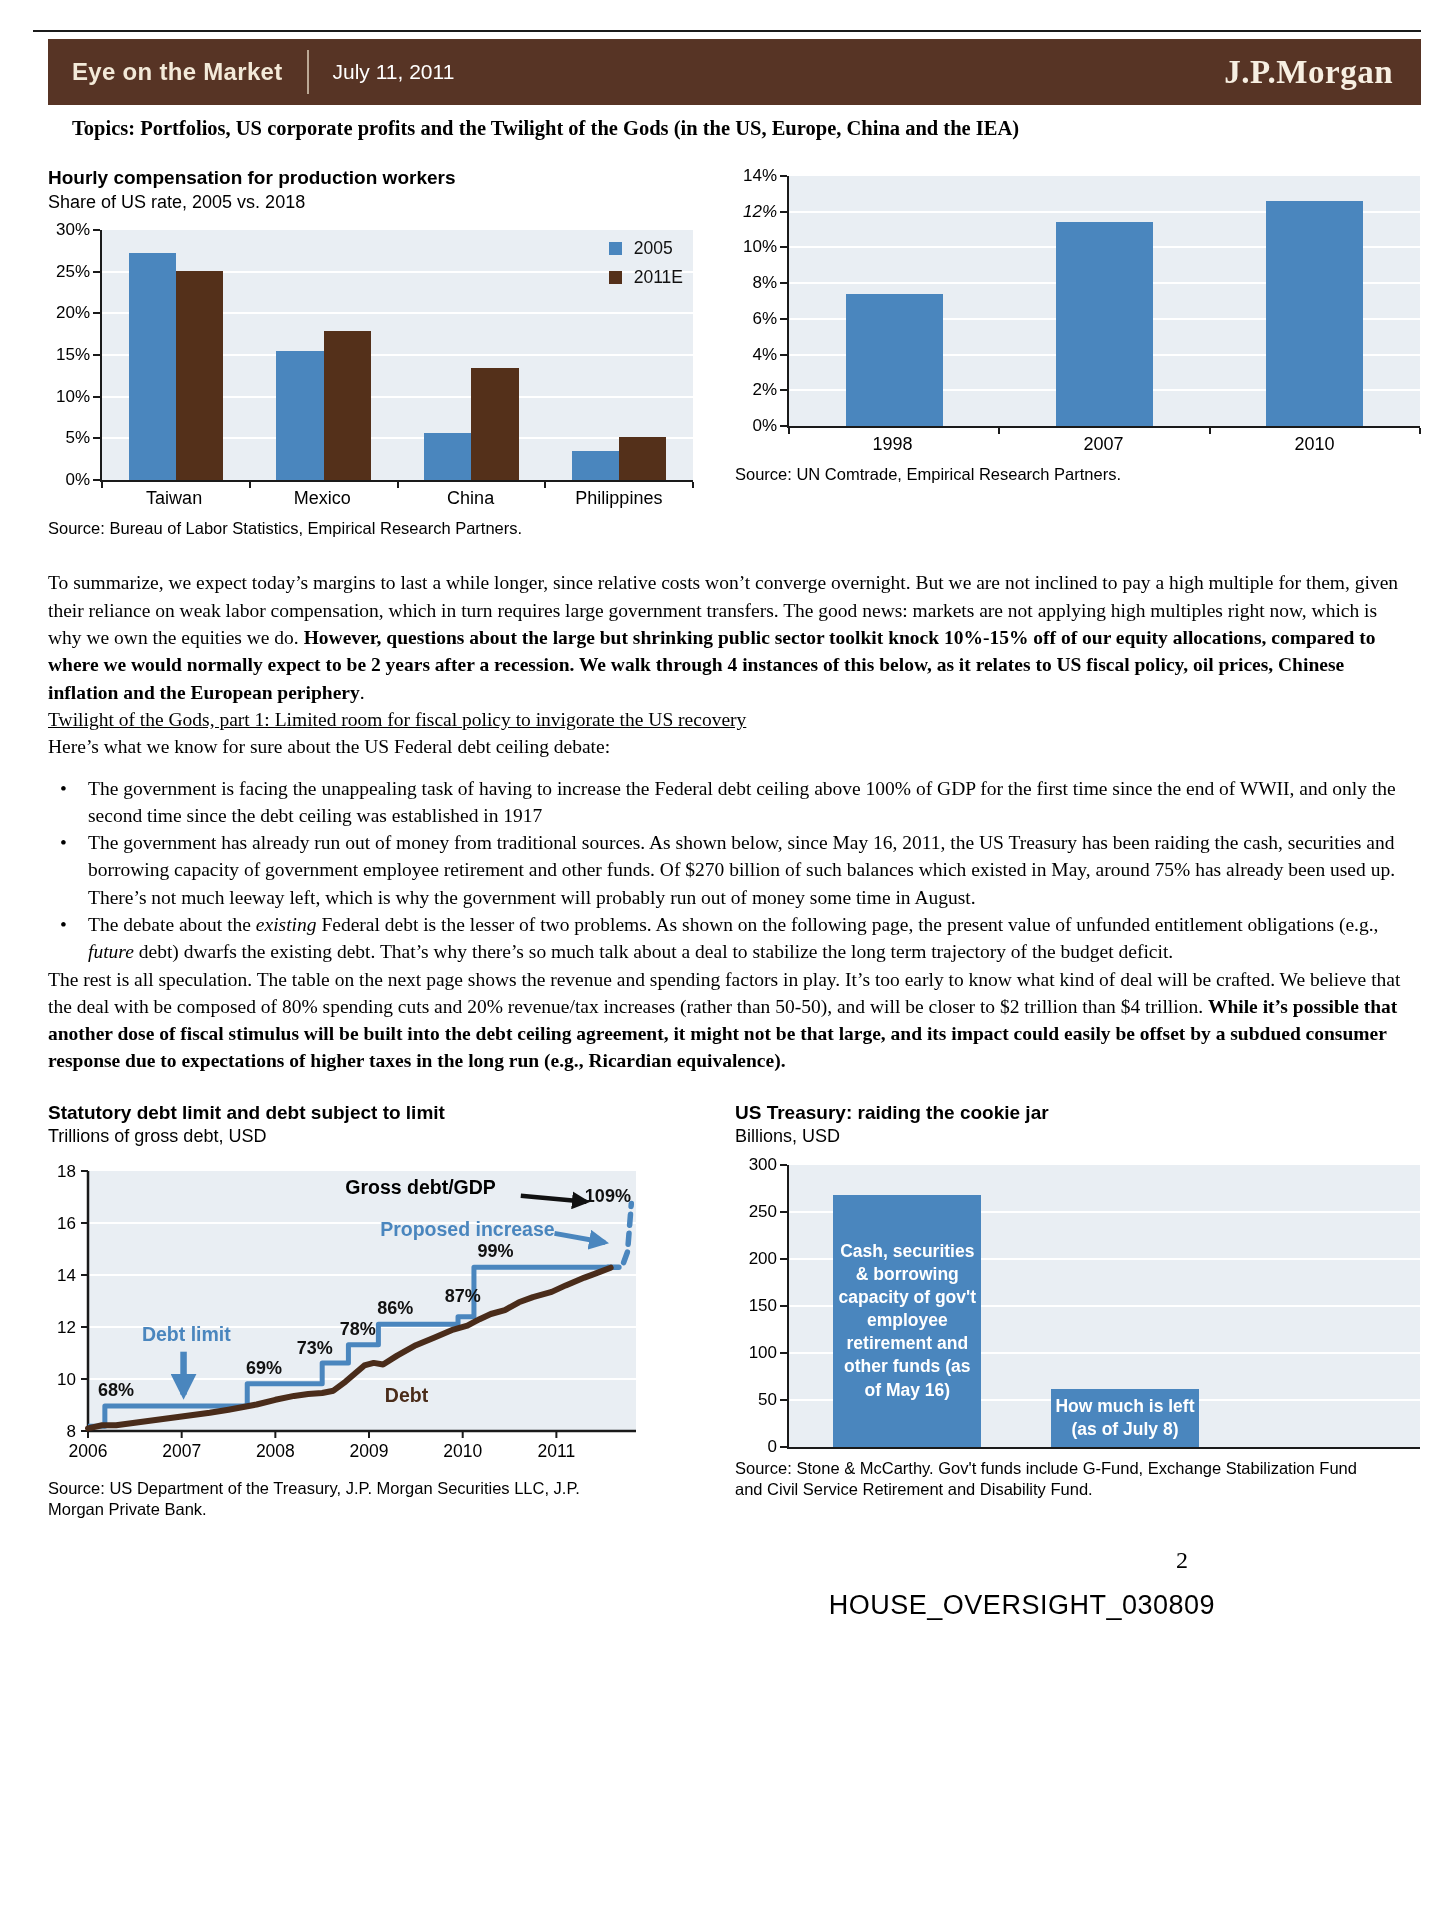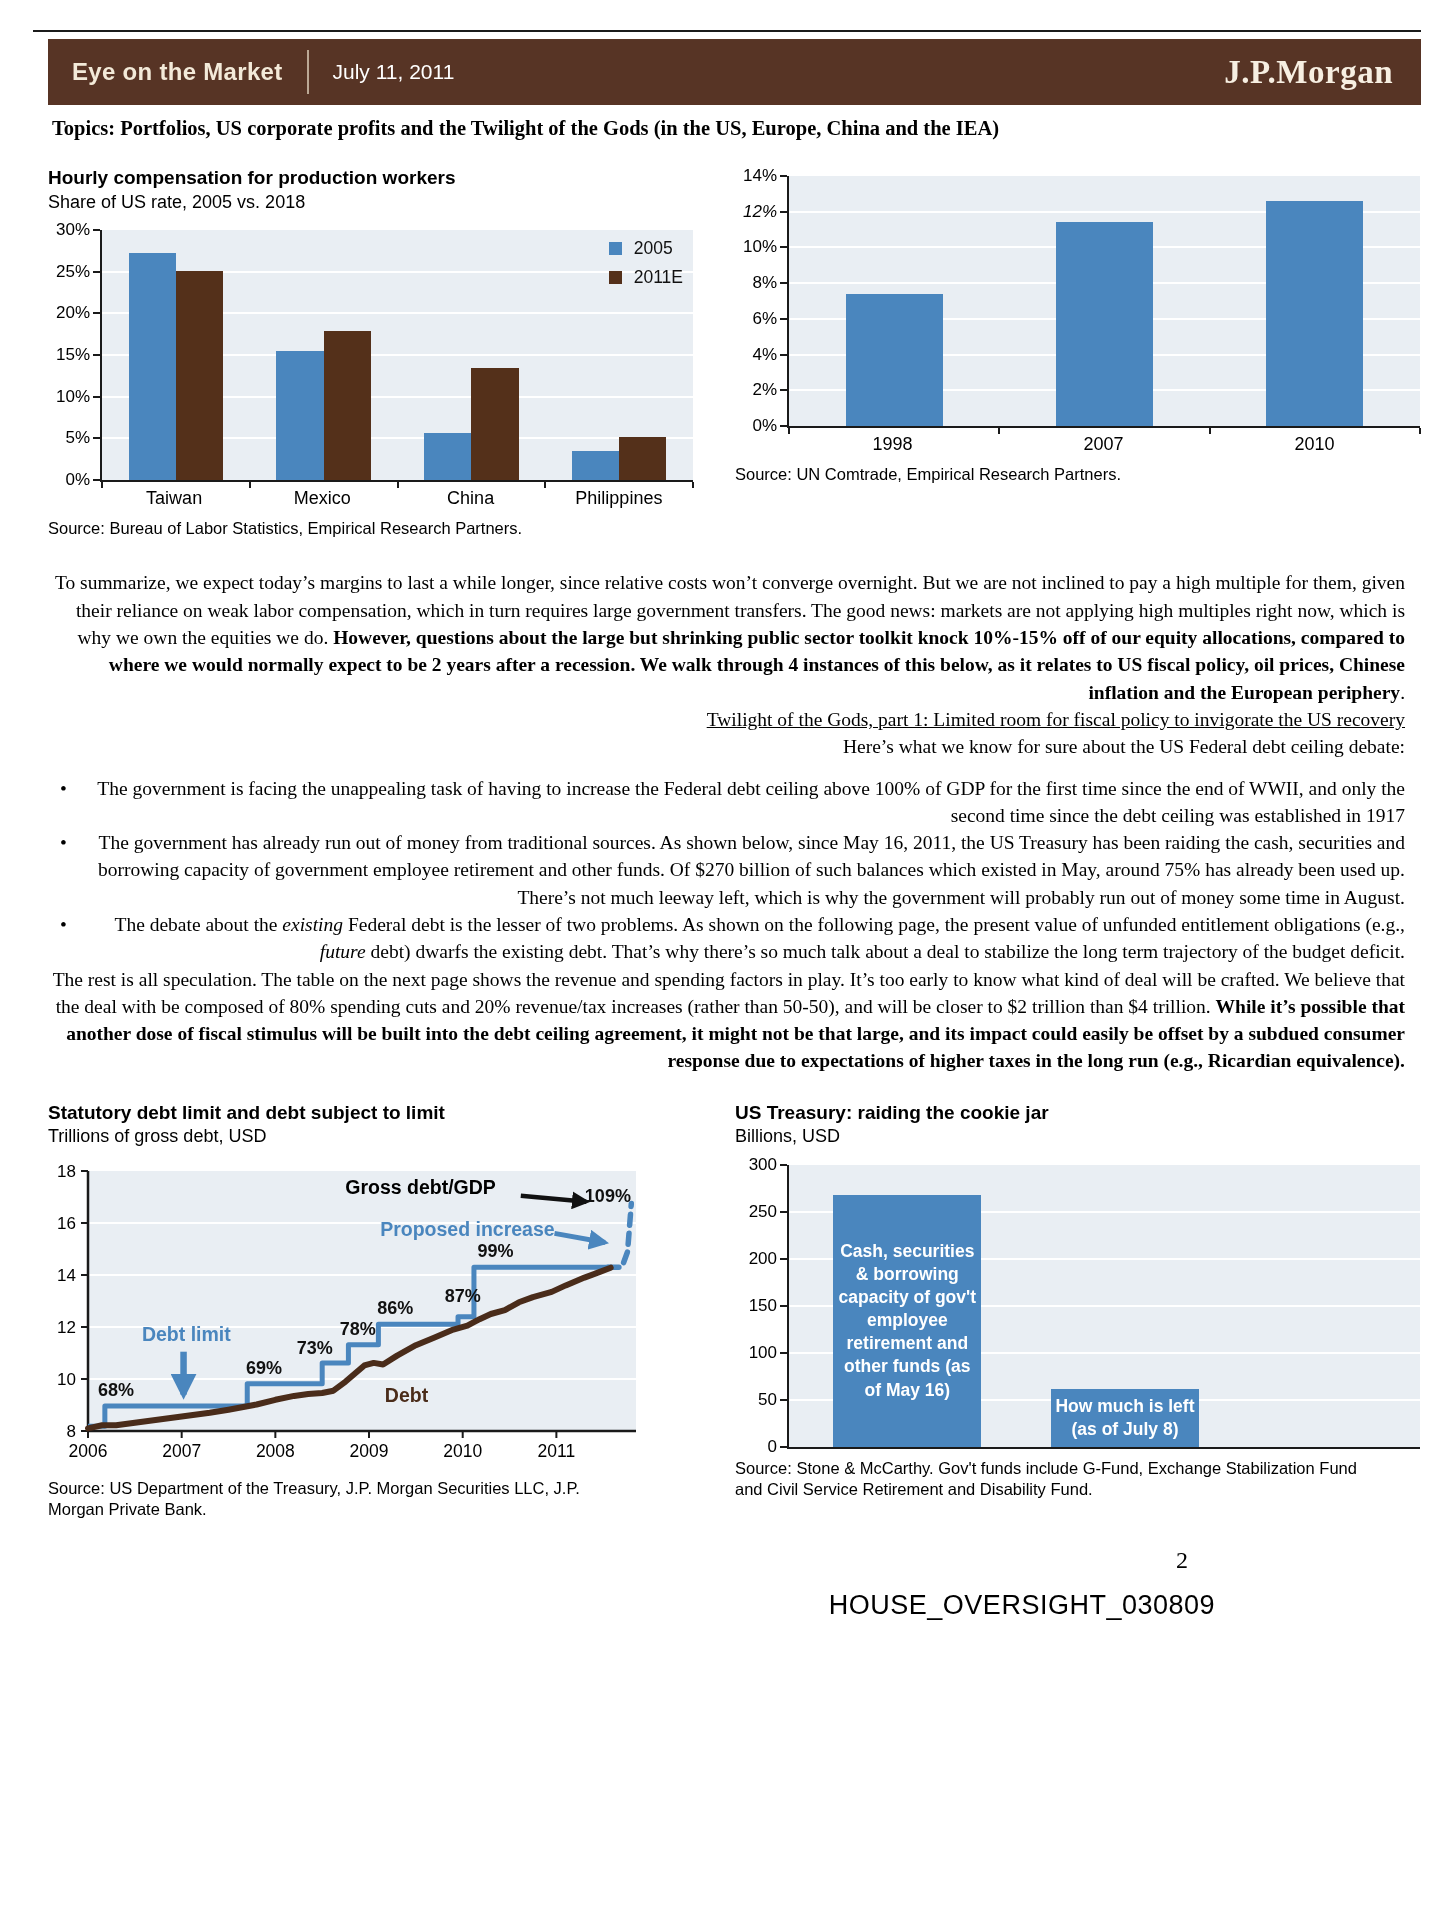--- a/index.html
+++ b/index.html
@@ -8,21 +8,21 @@
   .top-rule{margin:30px 32px 0 33px;border-top:2px solid #1b1b1b;}
   
   .header-bar{margin:7px 32px 0 48px;height:66px;background:#573425;display:flex;align-items:center;
               padding:0 28px 0 24px;}
   .brand{color:#f3ead9;font-size:24px;font-weight:bold;letter-spacing:.3px;}
   .header-divider{width:2px;height:44px;background:#cdbda9;opacity:.85;margin:0 24px;}
   .hdate{color:#ffffff;font-size:21px;}
   .logo{margin-left:auto;font-family:"Liberation Serif",serif;font-size:33px;font-weight:600;
         color:#f7efe2;letter-spacing:.5px;}
   
-  .doc-title{margin:12px 48px 0 52px;font-family:"Liberation Serif",serif;font-size:20.5px;
+  .doc-title{margin:12px 48px 0 72px;font-family:"Liberation Serif",serif;font-size:20.5px;
              font-weight:bold;color:#000;}
   
   .charts-row{display:flex;margin:26px 33px 0 48px;gap:42px;}
   .chart-l{width:645px;flex:0 0 auto;}
   .chart-r{width:685px;flex:0 0 auto;}
   .chart-head{min-height:54px;}
   .chart-title{font-size:19px;font-weight:bold;line-height:1.3;color:#000;}
   .chart-title .normal{font-weight:normal;}
   .chart-sub{font-size:18px;margin-top:1px;color:#000;}
   .plot-area{position:relative;margin-left:52px;margin-top:10px;background:#e9eef3;
@@ -36,21 +36,21 @@
   .bargroup{flex:1;display:flex;align-items:flex-end;justify-content:center;}
   .bar{display:block;}
   .legend{position:absolute;top:8px;right:10px;}
   .legend-item{display:flex;align-items:center;gap:12px;margin-bottom:8px;font-size:17.5px;}
   .legend-swatch{width:13px;height:13px;flex:0 0 auto;}
   .xlabels{display:flex;margin-left:52px;margin-top:6px;}
   .xlabels div{flex:1;text-align:center;font-size:18px;color:#000;}
   .source{margin-top:9px;font-size:16.5px;color:#000;line-height:1.3;}
   
   .bodytext{margin:30px 48px 0 48px;font-family:"Liberation Serif",serif;font-size:19.5px;
-            line-height:1.4;color:#000;text-align:right;}
+            line-height:1.4;color:#000;}
   .bodytext p{margin:0 0 0 0;}
   .section-heading{margin-top:28px;font-weight:normal;text-decoration:underline;}
   .bullets{margin-top:14px;}
   .bullet{position:relative;padding-left:40px;}
   .bullet::before{content:"\2022";position:absolute;left:12px;top:0;}
   .para2{margin-top:16px;}
   
   .cjbar{position:absolute;bottom:0;display:flex;align-items:center;justify-content:center;padding:4px;box-sizing:border-box;}
   .cjlabel{color:#fff;font-weight:bold;font-size:17.5px;line-height:1.32;text-align:center;}
   

